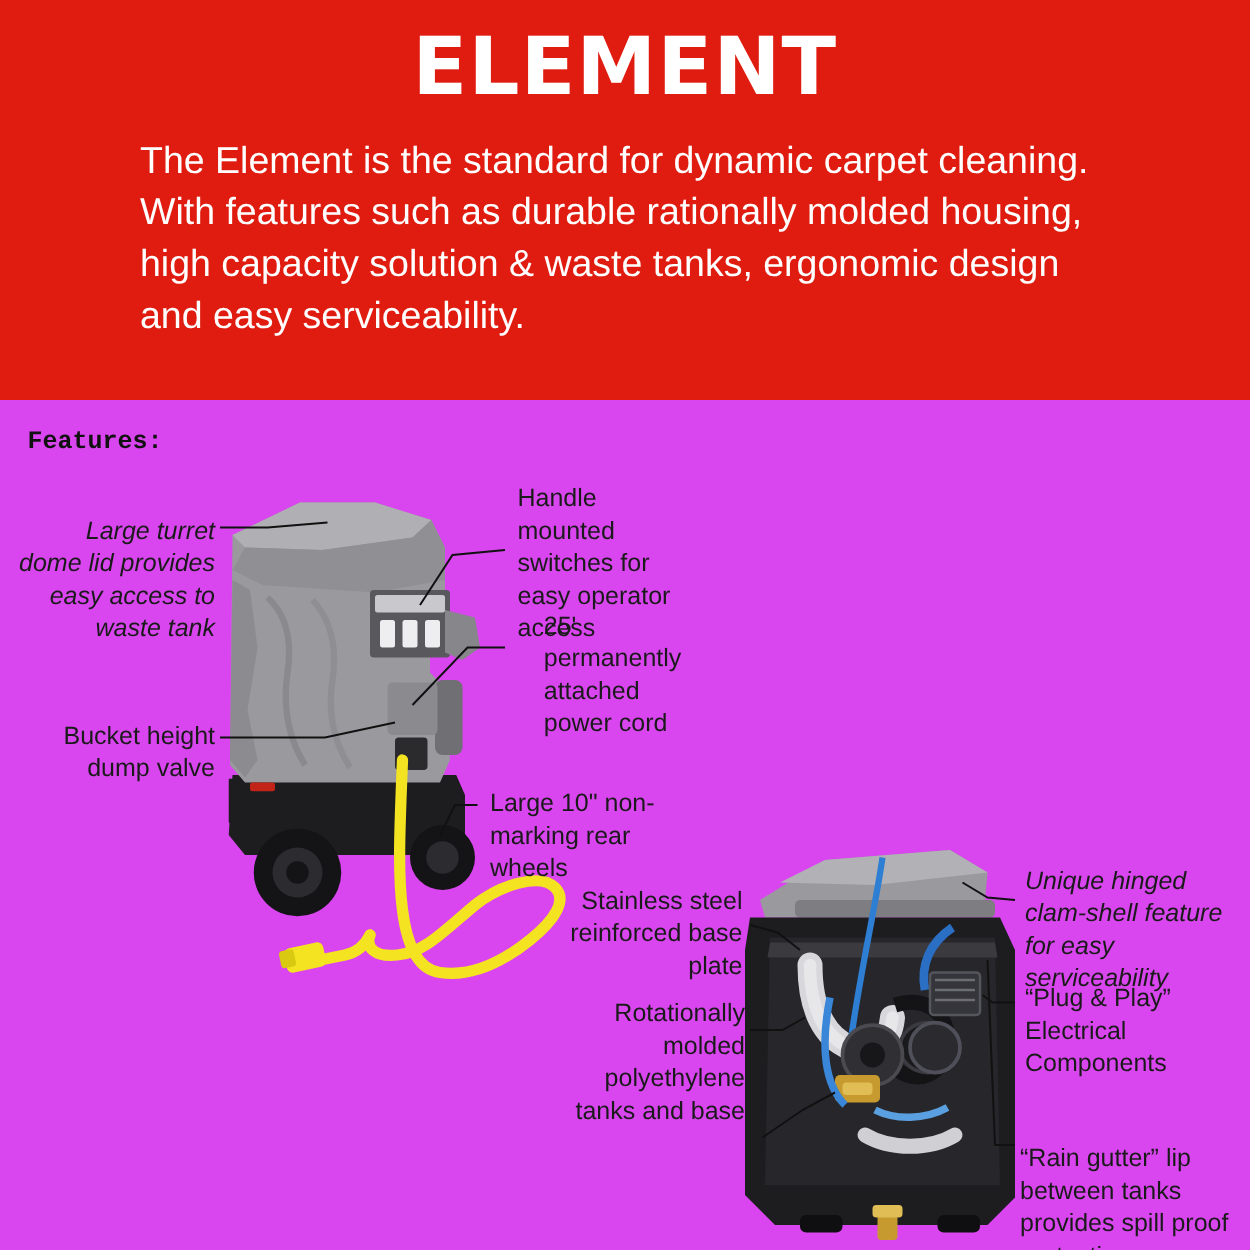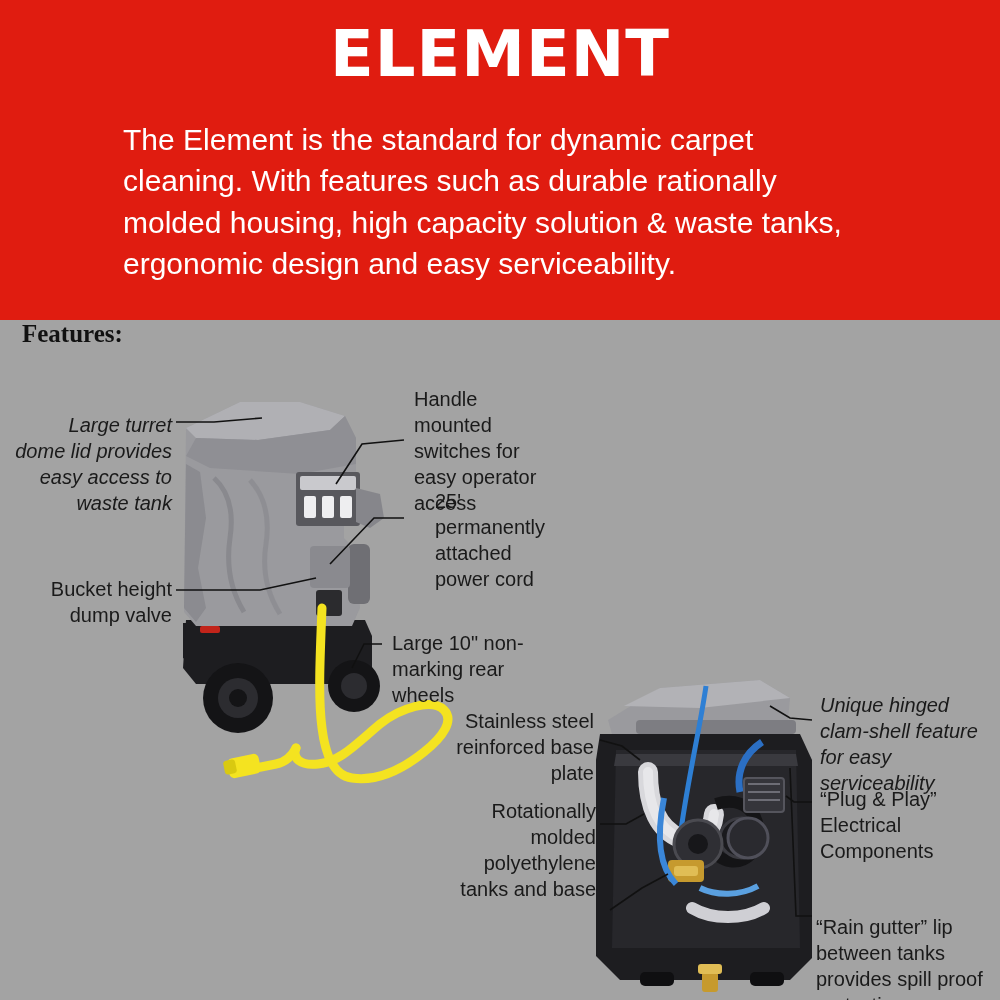--- a/index.html
+++ b/index.html
@@ -6,21 +6,21 @@
   html, body {
     margin: 0; padding: 0;
     width: 1000px; height: 1000px;
     background: #ffffff;
     font-family: "Liberation Sans", sans-serif;
     overflow: hidden;
   }
   .page {
     position: relative;
     width: 1000px; height: 1000px;
-    background: #a3a3a3;
+    background: #d946ef;
   }
 
   
   .hero {
     position: absolute;
     left: 0; top: 0;
     width: 1000px; height: 320px;
     background: #e01c10;
     color: #ffffff;
   }
@@ -28,37 +28,37 @@
     margin: 0;
     padding-top: 22px;
     text-align: center;
     font-size: 64px;
     line-height: 1;
     font-weight: 800;
     letter-spacing: 1px;
     font-family: "DejaVu Sans", sans-serif;
   }
   .hero-sub {
-    margin: 11px;
+    margin: 0;
     padding: 22px 110px 0 112px;
     font-size: 30px;
     line-height: 1.38;
     font-weight: 400;
     text-align: left;
     font-family: "Liberation Sans", sans-serif;
   }
 
   
   .features-heading {
     position: absolute;
-    left: 22px; top: 320px;
-    font-size: 25px;
+    left: 22px; top: 342px;
+    font-size: 20px;
     font-weight: 800;
     color: #111111;
-    font-family: Liberation Serif, serif;
+    font-family: Liberation Mono, monospace;
   }
 
   
   .figure {
     position: absolute;
     left: 0; top: 368px;
     width: 1000px; height: 632px;
   }
   .figure svg { display: block; }
 

